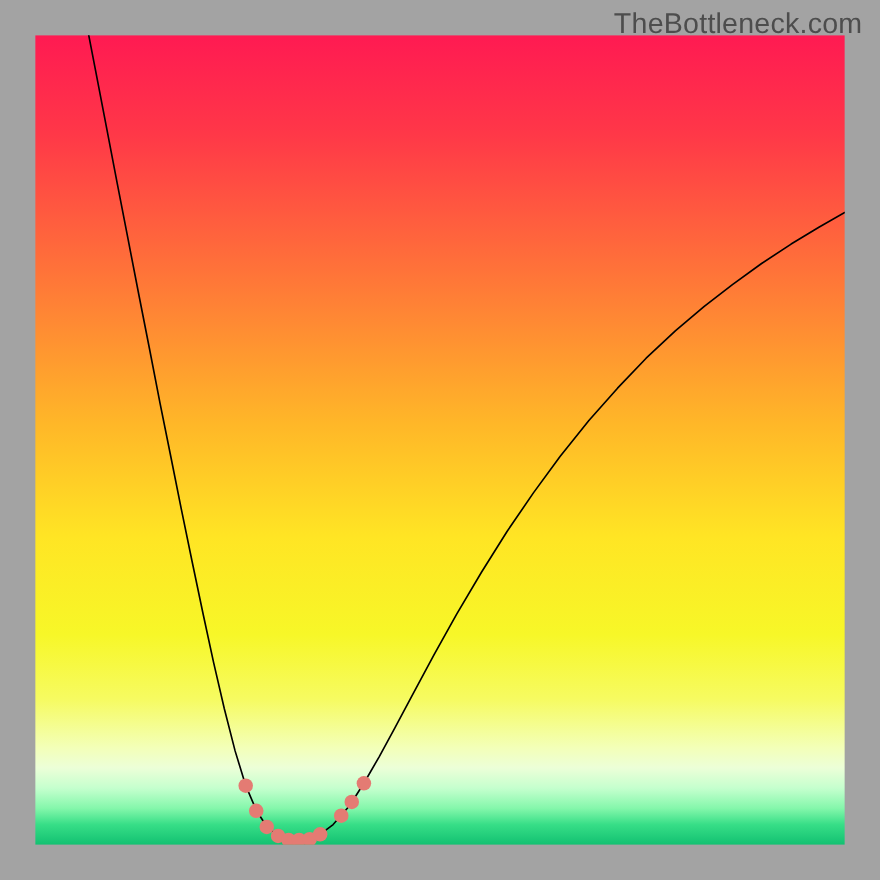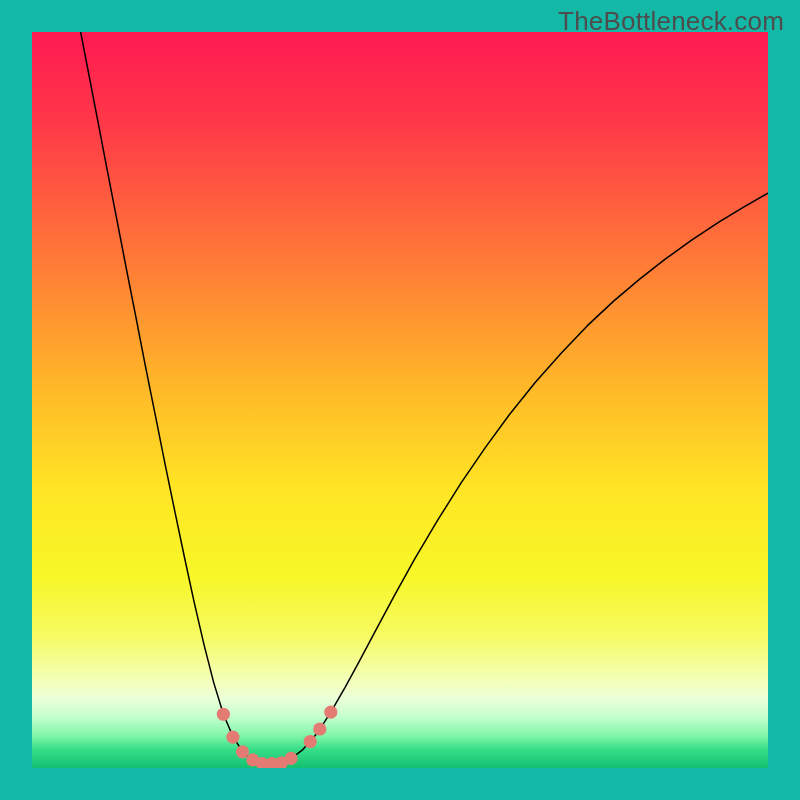--- a/index.html
+++ b/index.html
@@ -7,21 +7,21 @@
     padding: 0;
     width: 800px;
     height: 800px;
     background: #000;
     overflow: hidden;
     font-family: Arial, Helvetica, sans-serif;
   }
   .frame {
     position: absolute;
     inset: 0;
-    background: #14b8a6;
+    background: #a3a3a3;
   }
   .plot {
     position: absolute;
     left: 32px;
     top: 32px;
     width: 736px;
     height: 736px;
   }
   .watermark {
     position: absolute;

